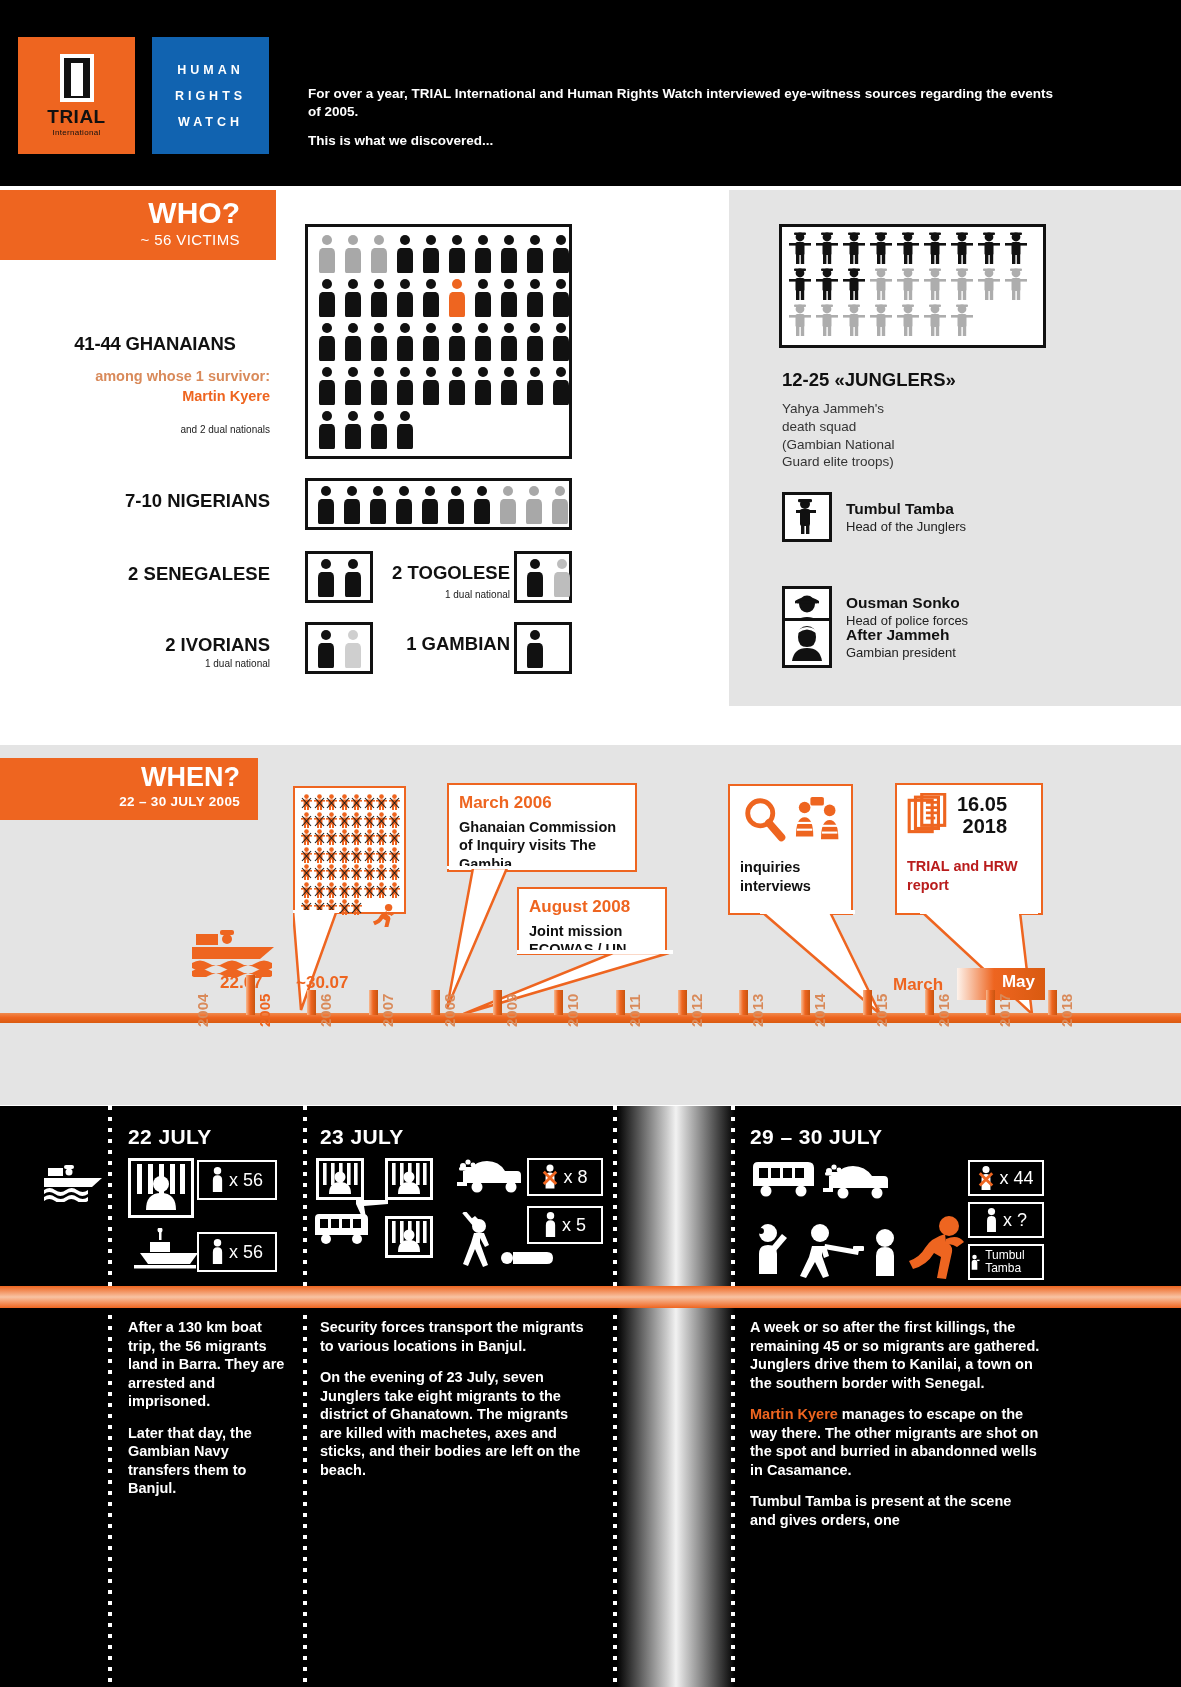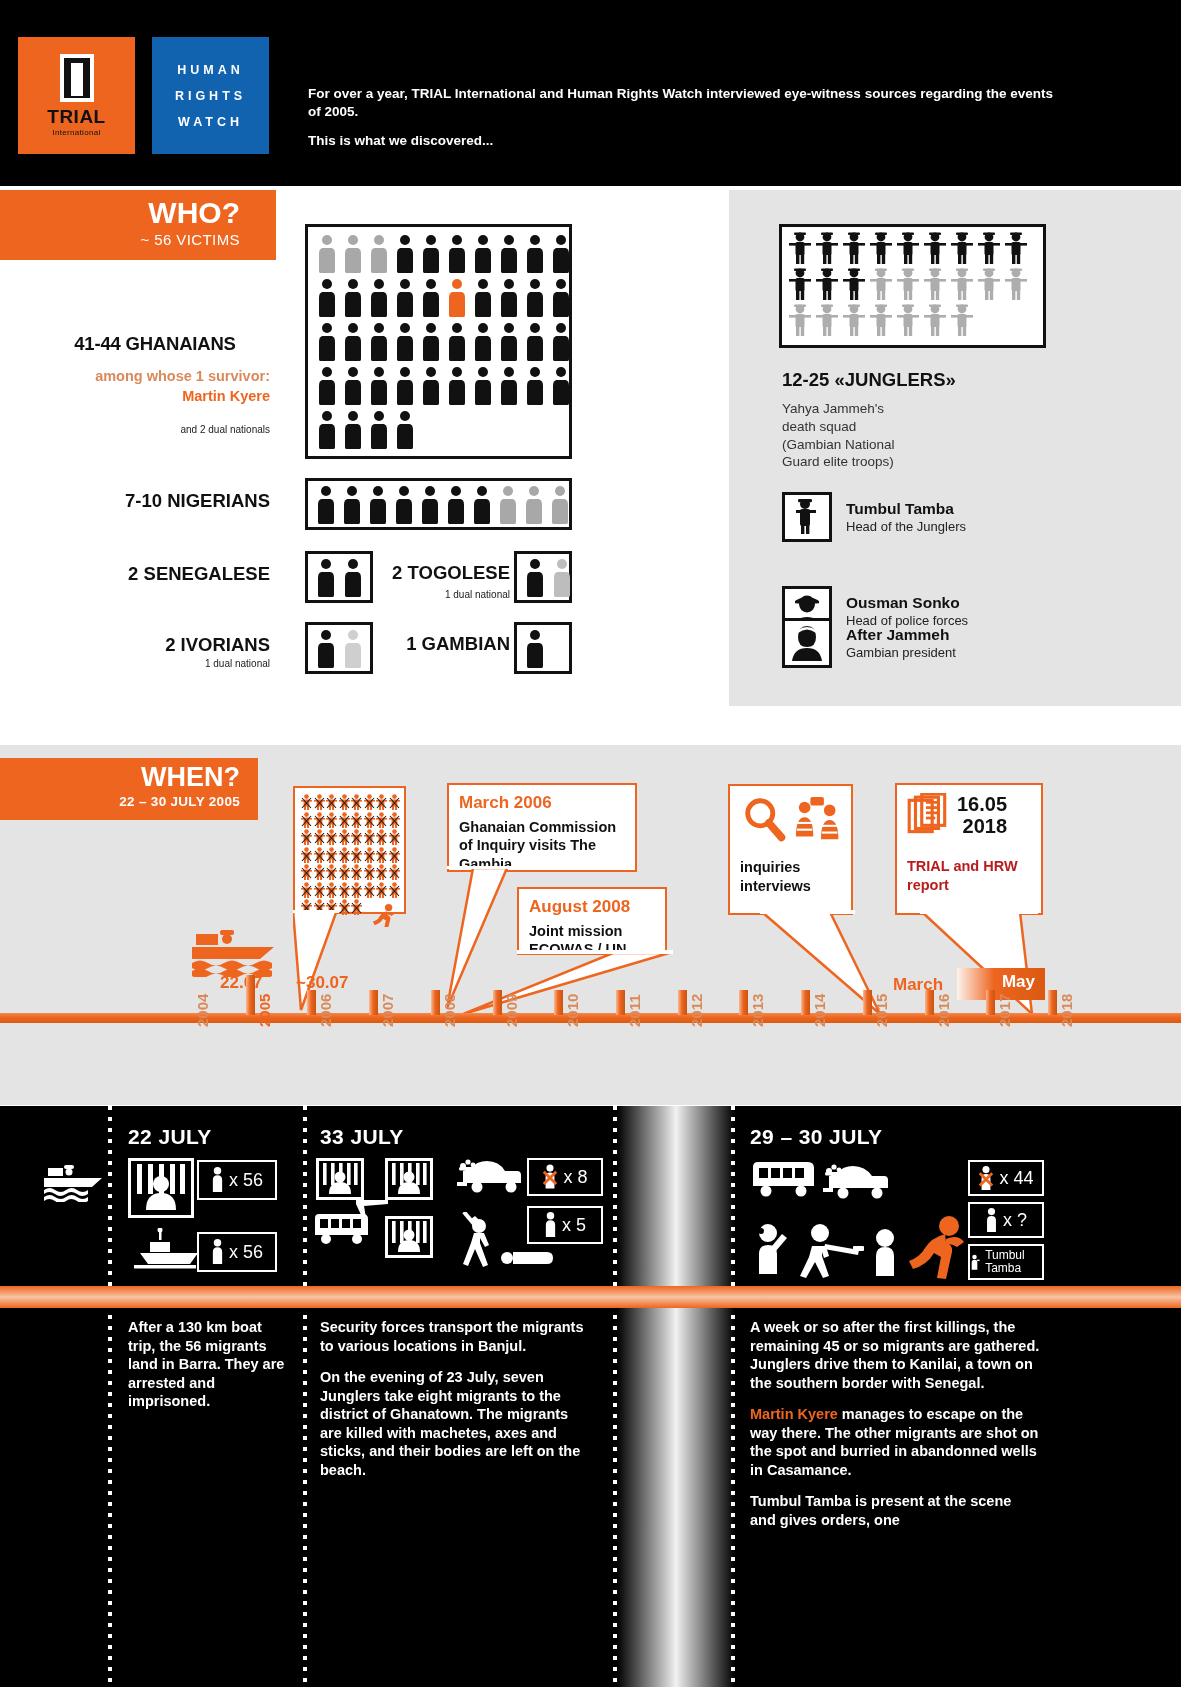--- a/index.html
+++ b/index.html
@@ -1684,21 +1684,21 @@
     </div>
 
   <div class="black-bot"></div>
   <div class="gradband" style="left:617px;"></div>
   <div class="dotline" style="left:108px;top:1106px;height:581px;"></div>
   <div class="dotline" style="left:303px;top:1106px;height:581px;"></div>
   <div class="dotline" style="left:613px;top:1106px;height:581px;"></div>
   <div class="dotline" style="left:731px;top:1106px;height:581px;"></div>
 
   <div class="day-title" style="left:128px;top:1125px;">22 JULY</div>
-  <div class="day-title" style="left:320px;top:1125px;">33 JULY</div>
+  <div class="day-title" style="left:320px;top:1125px;">23 JULY</div>
   <div class="day-title" style="left:750px;top:1125px;">29 – 30 JULY</div>
 
   <svg style="position:absolute;left:42px;top:1162px;width:64px;height:40px;">
     <g fill="#fff">
         <path d="M6 14 l0 -8 l15 0 l0 8z"></path>
         <rect x="22" y="3" width="10" height="4" rx="2"></rect>
     <circle cx="27" cy="10" r="3.5"></circle>
         <path d="M2 16 l58 0 l-10 9 l-48 0z"></path>
     <path d="M2 28 q6 -4 11 0 q6 4 11 0 q6 -4 11 0 q6 4 11 0 l0 4 q-6 4 -11 0 q-6 -4 -11 0 q-6 4 -11 0 q-6 -4 -11 0z"></path>
     <path d="M2 35 q6 -4 11 0 q6 4 11 0 q6 -4 11 0 q6 4 11 0 l0 4 q-6 4 -11 0 q-6 -4 -11 0 q-6 4 -11 0 q-6 -4 -11 0z"></path>
@@ -1921,20 +1921,21 @@
           <rect x="12" y="9" width="5" height="2.4"></rect>
         </g>
       </svg>
     <span style="line-height:1.1;text-align:left;">Tumbul Tamba</span>
   </div>
 
   <div class="orange-rule"></div>
 
   <div class="body-text" style="left:128px;top:1318px;width:165px;" id="txt-22">
       <p>After a 130 km boat trip, the 56 migrants land in Barra. They are arrested and imprisoned.</p>
+      <p>Later that day, the Gambian Navy transfers them to Banjul.</p>
     </div>
   <div class="body-text" style="left:320px;top:1318px;width:272px;" id="txt-23">
       <p>Security forces transport the migrants to various locations in Banjul.</p>
       <p>On the evening of 23 July, seven Junglers take eight migrants to the district of Ghanatown. The migrants are killed with machetes, axes and sticks, and their bodies are left on the beach.</p>
     </div>
   <div class="body-text" style="left:750px;top:1318px;width:290px;" id="txt-29">
       <p>A week or so after the first killings, the remaining 45 or so migrants are gathered. Junglers drive them to Kanilai, a town on the southern border with Senegal.</p>
       <p><span class="hl">Martin Kyere</span> manages to escape on the way there. The other migrants are shot on the spot and burried in abandonned wells in Casamance.</p>
       <p>Tumbul Tamba is present at the scene and gives orders, one</p>
     </div>

